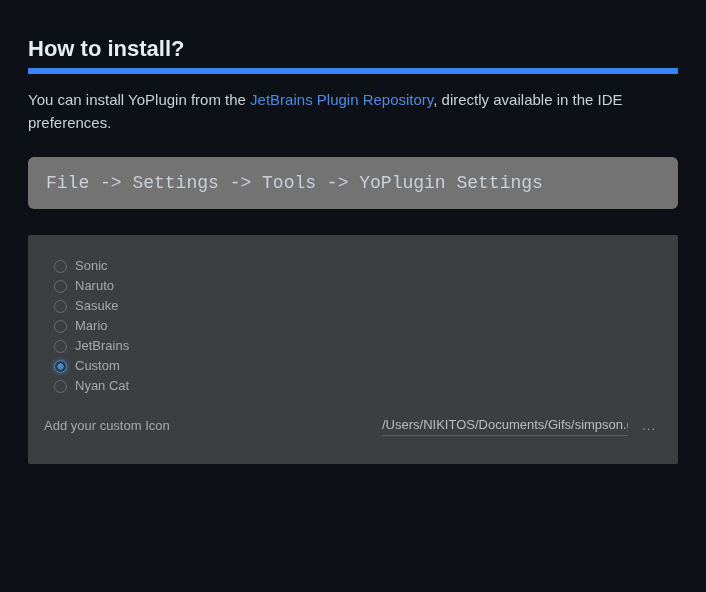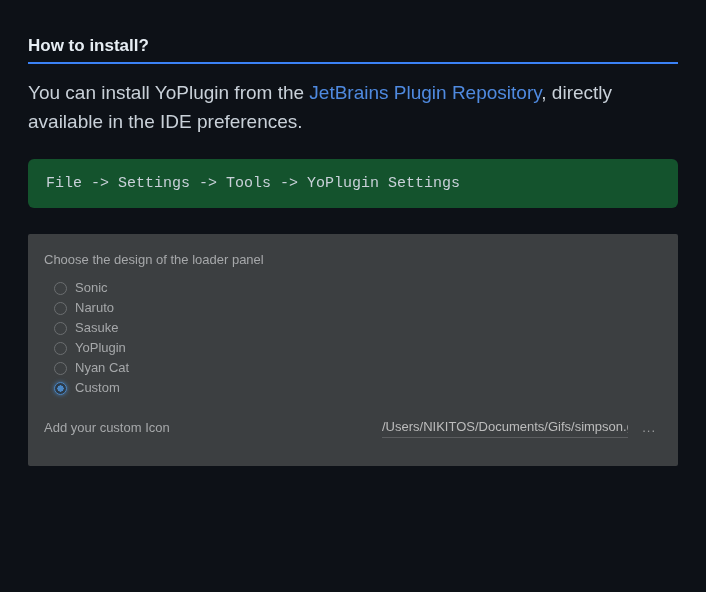--- a/index.html
+++ b/index.html
@@ -9,43 +9,43 @@
     color: #c9d1d9;
     font-family: -apple-system, BlinkMacSystemFont, "Segoe UI", Helvetica, Arial, sans-serif;
     font-size: 15px;
   }
   .page {
     padding: 24px 28px 40px 28px;
     width: 706px;
     box-sizing: border-box;
   }
   h2 {
-    font-size: 17px;
+    font-size: 22px;
     font-weight: 600;
     color: #e6edf3;
     margin: 12px 0 6px 0;
     padding-bottom: 6px;
-    border-bottom: 2px solid #3b82f6;
+    border-bottom: 6px solid #3b82f6;
   }
   p.lead {
-    font-size: 19px;
+    font-size: 15px;
     line-height: 1.55;
     color: #c9d1d9;
     margin: 14px 0 22px 0;
   }
   a.link {
     color: #4f8ae0;
     text-decoration: none;
   }
   pre.code {
-    background: #14532d;
+    background: #737373;
     border-radius: 6px;
     padding: 16px 18px;
     font-family: ui-monospace, "SFMono-Regular", Consolas, "Liberation Mono", monospace;
-    font-size: 15px;
+    font-size: 18px;
     color: #c9d1d9;
     margin: 16px 0 26px 0;
     overflow-x: auto;
   }
   .panel {
     background: #3c3f41;
     border-radius: 2px;
     padding: 18px 16px 28px 16px;
     margin-top: 16px;
     color: #a6a8aa;
@@ -116,46 +116,49 @@
 
   <p class="lead">
     <span>You can install YoPlugin from the </span><a class="link" href="#">JetBrains Plugin Repository</a><span>, directly available in the IDE preferences.</span>
   </p>
 
 
   <pre class="code">File -&gt; Settings -&gt; Tools -&gt; YoPlugin Settings</pre>
 
 
   <div class="panel">
-    <div class="panel-title">Choose the design of the loader panel</div>
 
     <div class="radio-list">
       <div class="radio-row">
         <span class="radio"></span>
         <span>Sonic</span>
       </div>
       <div class="radio-row">
         <span class="radio"></span>
         <span>Naruto</span>
       </div>
       <div class="radio-row">
         <span class="radio"></span>
         <span>Sasuke</span>
       </div>
       <div class="radio-row">
         <span class="radio"></span>
-        <span>YoPlugin</span>
+        <span>Mario</span>
+      </div>
+      <div class="radio-row">
+        <span class="radio"></span>
+        <span>JetBrains</span>
+      </div>
+      <div class="radio-row">
+        <span class="radio selected"></span>
+        <span>Custom</span>
       </div>
       <div class="radio-row">
         <span class="radio"></span>
         <span>Nyan Cat</span>
-      </div>
-      <div class="radio-row">
-        <span class="radio selected"></span>
-        <span>Custom</span>
       </div>
     </div>
 
     <div class="field-row">
       <span class="field-label">Add your custom Icon</span>
       <input class="field-input" type="text" value="/Users/NIKITOS/Documents/Gifs/simpson.gif" style="">
       <span class="browse">...</span>
     </div>
   </div>
 

